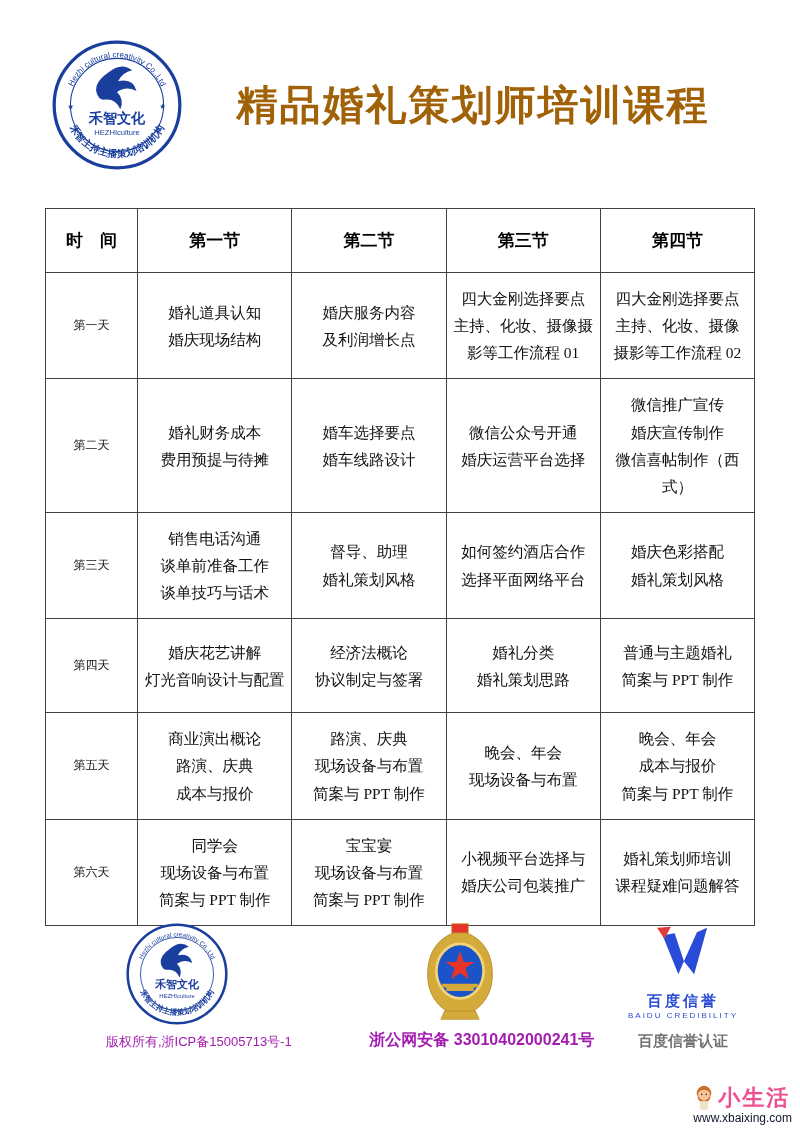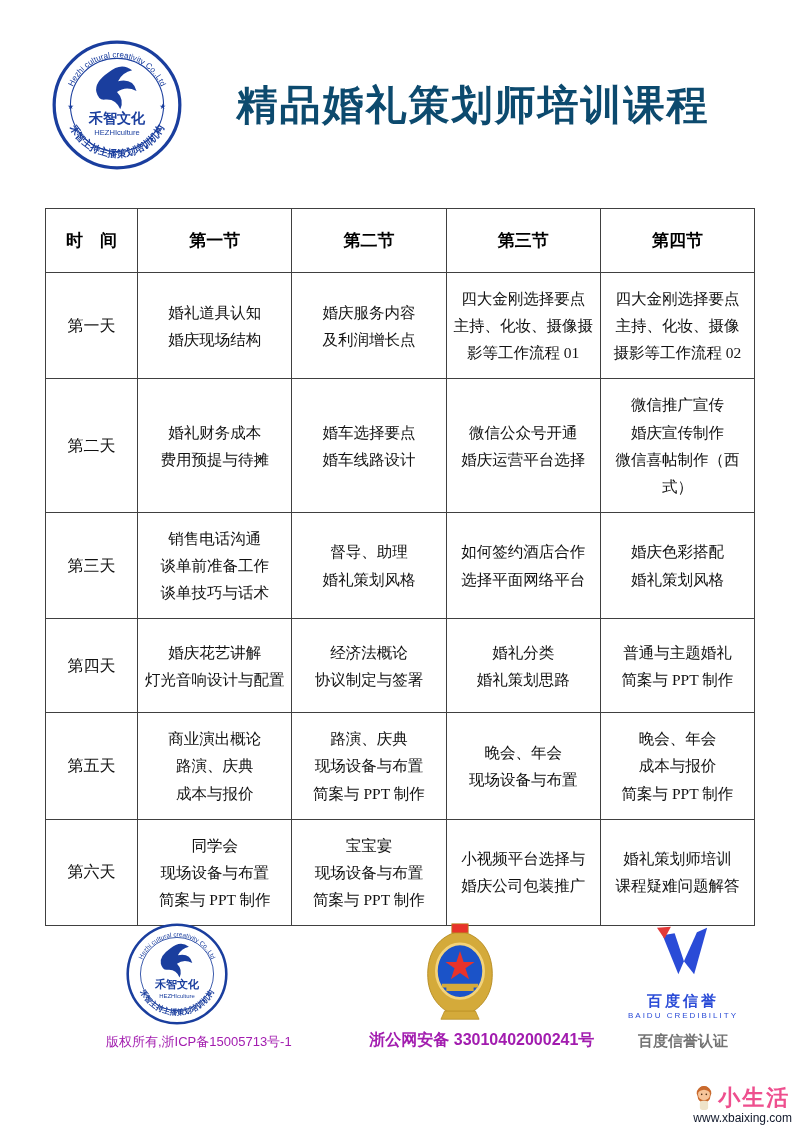--- a/index.html
+++ b/index.html
@@ -8,34 +8,34 @@
     width:800px; height:1128px; background:#ffffff; position:relative; overflow:hidden;
     font-family:"Liberation Sans", sans-serif; color:#000;
   }
 
   
   .header { display:flex; align-items:center; padding:32px 38px 0 52px; height:178px; }
   .logo-wrap { flex:0 0 132px; width:132px; }
   .logo-wrap svg { width:130px; height:130px; display:block; }
   .page-title {
     flex:1; text-align:center; font-size:41px; font-weight:bold; letter-spacing:2px;
-    color:#0c4a6e; font-family:"Liberation Sans", sans-serif;
+    color:#a16207; font-family:"Liberation Sans", sans-serif;
   }
 
   
   .table-wrap { margin:30px 45px 0 45px; }
   table { width:100%; border-collapse:collapse; table-layout:fixed;
           font-family:"Liberation Serif", serif; }
   th, td { border:1px solid #404040; text-align:center; vertical-align:middle;
            white-space:pre-line; }
   thead tr { height:64px; }
   th { font-size:17px; font-weight:bold; color:#000; }
   tbody tr { height:94px; }
   td { font-size:15.5px; line-height:1.75; padding:12px 5px; color:#111; }
-  td.day-cell { font-size:16px;text-align:center; }
+  td.day-cell { font-size:12px;text-align:center; }
 
   
   .footer {
     position:absolute; left:0; right:0; top:922px;
     display:flex; justify-content:space-between; align-items:flex-end;
     padding:0 62px;
   }
   .footer-block { display:flex; flex-direction:column; align-items:center; }
   .footer-block .caption { margin-top:8px; font-size:13px; color:#a21caf;margin-left:44px; }
   .footer-logo svg { width:102px; height:102px; display:block; }

